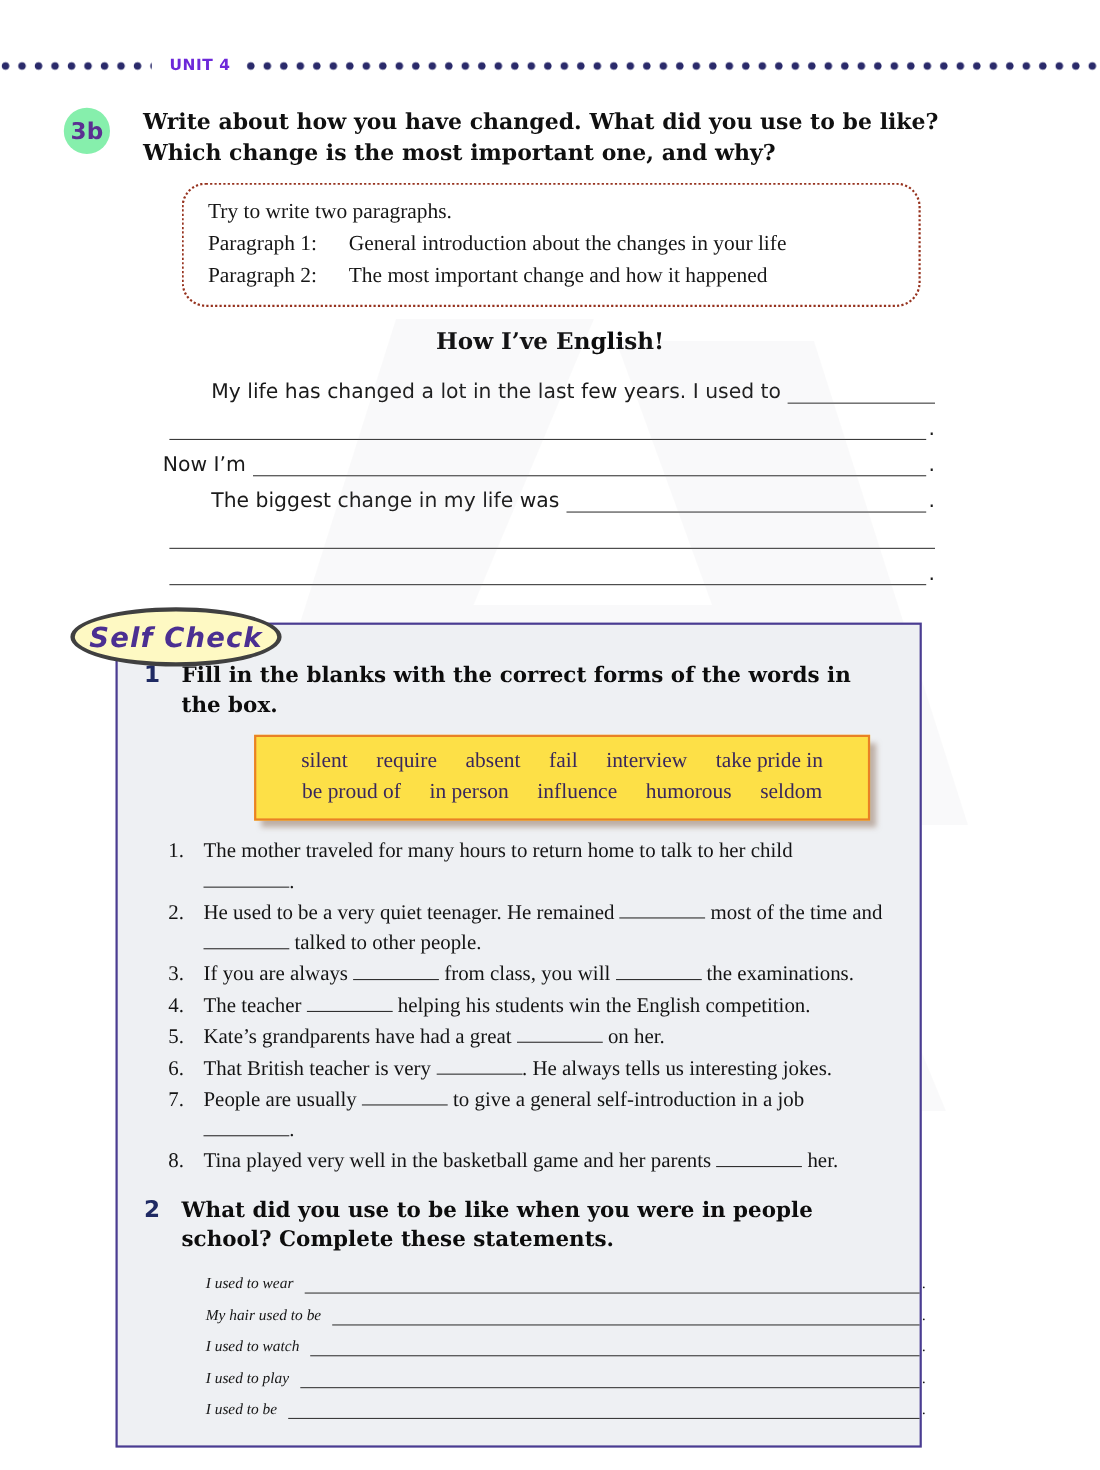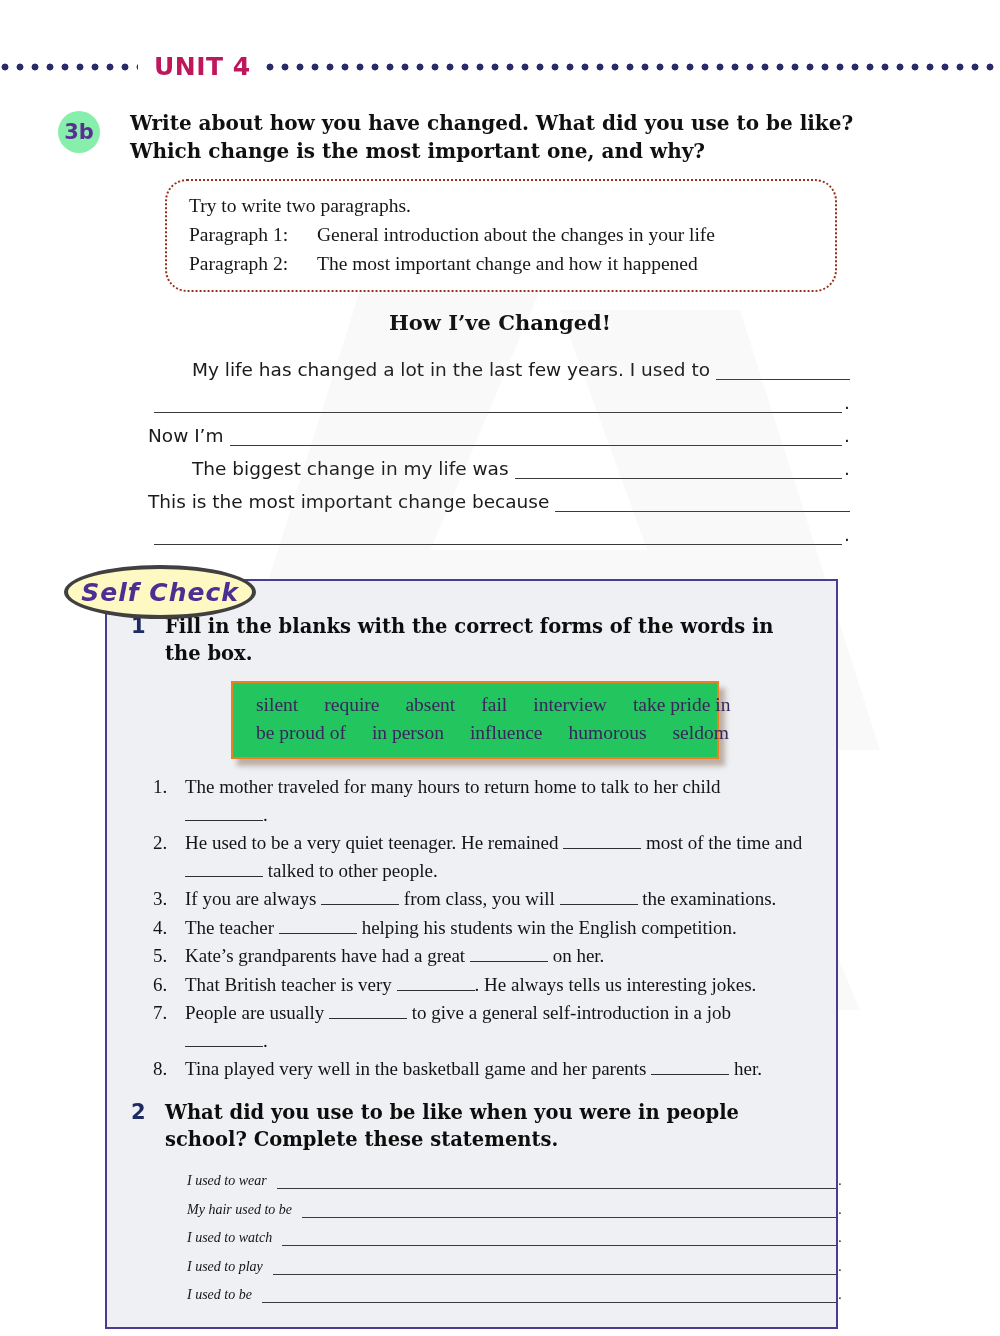--- a/index.html
+++ b/index.html
@@ -17,22 +17,22 @@
   
   .unit-header { display:flex; align-items:center; padding-top:52px; }
   .dots {
     height:10px;
     background-image:radial-gradient(circle at 5px 5px, #2a2a6a 3.1px, transparent 3.8px);
     background-size:15px 10px; background-repeat:repeat-x;
   }
   .dots-left { width:138px; }
   .dots-right { flex:1; }
   .unit-label {
-    font-family:"DejaVu Sans", sans-serif; font-weight:bold; font-size:25px;
-    color:#be185d; letter-spacing:0.5px; padding:0 14px 0 16px;
+    font-family:"DejaVu Sans", sans-serif; font-weight:bold; font-size:14px;
+    color:#6d28d9; letter-spacing:0.5px; padding:0 14px 0 16px;
   }
 
   
   .ex3b { display:flex; margin:28px 0 0 58px; }
   .badge-3b {
     width:42px; height:42px; border-radius:50%; background:#86efac;
     color:#5b2f92; font-family:"DejaVu Sans", sans-serif; font-weight:bold; font-size:21px;
     display:flex; align-items:center; justify-content:center; flex:0 0 42px; margin-top:2px;
   }
   .prompt {
@@ -81,22 +81,22 @@
     flex:0 0 34px; font-family:"DejaVu Sans", sans-serif; font-weight:bold;
     font-size:21px; color:#1f2a63; padding-top:1px;
   }
   .section-title {
     font-family:"DejaVu Serif", serif; font-weight:bold; font-size:19.5px;
     line-height:27px; color:#0d0d0d; width:660px;
   }
 
   
   .word-box {
-    margin:14px auto 4px 100px; width:488px;
-    background:#22c55e; border:2.5px solid #e98125;
+    margin:14px auto 4px 100px; width:560px;
+    background:#fde047; border:2.5px solid #e98125;
     box-shadow:6px 7px 5px rgba(150,120,100,0.55);
     padding:8px 10px 10px 10px; text-align:center;
     font-size:19.5px; color:#38265c;
   }
   .word-row { line-height:28px; }
   .word-row span { margin:0 13px; white-space:nowrap; }
 
   
   .item-list { margin:14px 0 0 22px; width:650px; }
   .item { display:flex; font-size:19px; line-height:27.5px; margin-bottom:1px; }
@@ -145,42 +145,41 @@
         <span class="tip-label">Paragraph 1:</span>
         <span>General introduction about the changes in your life</span>
       </div>
       <div class="tip-row">
         <span class="tip-label">Paragraph 2:</span>
         <span>The most important change and how it happened</span>
       </div>
     </div>
 </div>
 
-<div class="essay-title">How I’ve Changed!</div>
+<div class="essay-title">How I’ve English!</div>
 <div class="essay" id="essay-lines">
     <div class="essay-line essay-indent">
       <span>My life has changed a lot in the last few years. I used to</span>
       <span class="essay-fill"></span>
     </div>
     <div class="essay-line">
       <span class="essay-fill"></span>
       <span class="essay-period">.</span>
     </div>
     <div class="essay-line">
       <span>Now I’m</span>
       <span class="essay-fill"></span>
       <span class="essay-period">.</span>
     </div>
     <div class="essay-line essay-indent">
       <span>The biggest change in my life was</span>
       <span class="essay-fill"></span>
       <span class="essay-period">.</span>
     </div>
     <div class="essay-line">
-      <span>This is the most important change because</span>
       <span class="essay-fill"></span>
     </div>
     <div class="essay-line">
       <span class="essay-fill"></span>
       <span class="essay-period">.</span>
     </div>
   </div>
 
 <div class="selfcheck-wrap">
   <div class="selfcheck-badge">Self Check</div>

